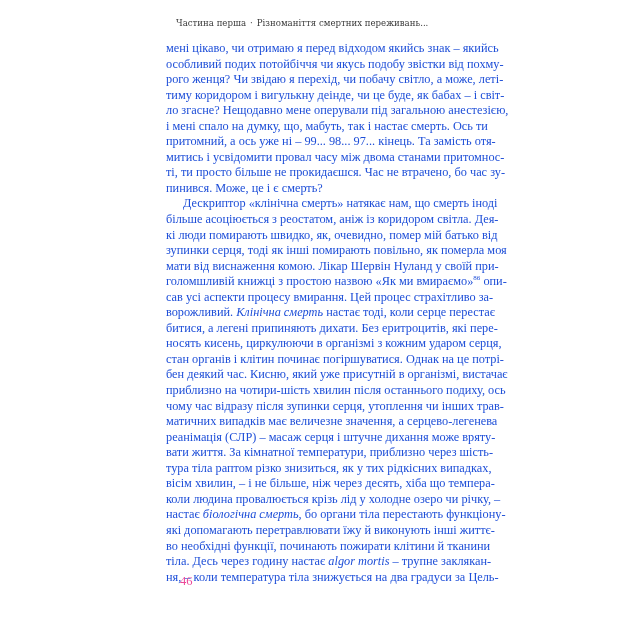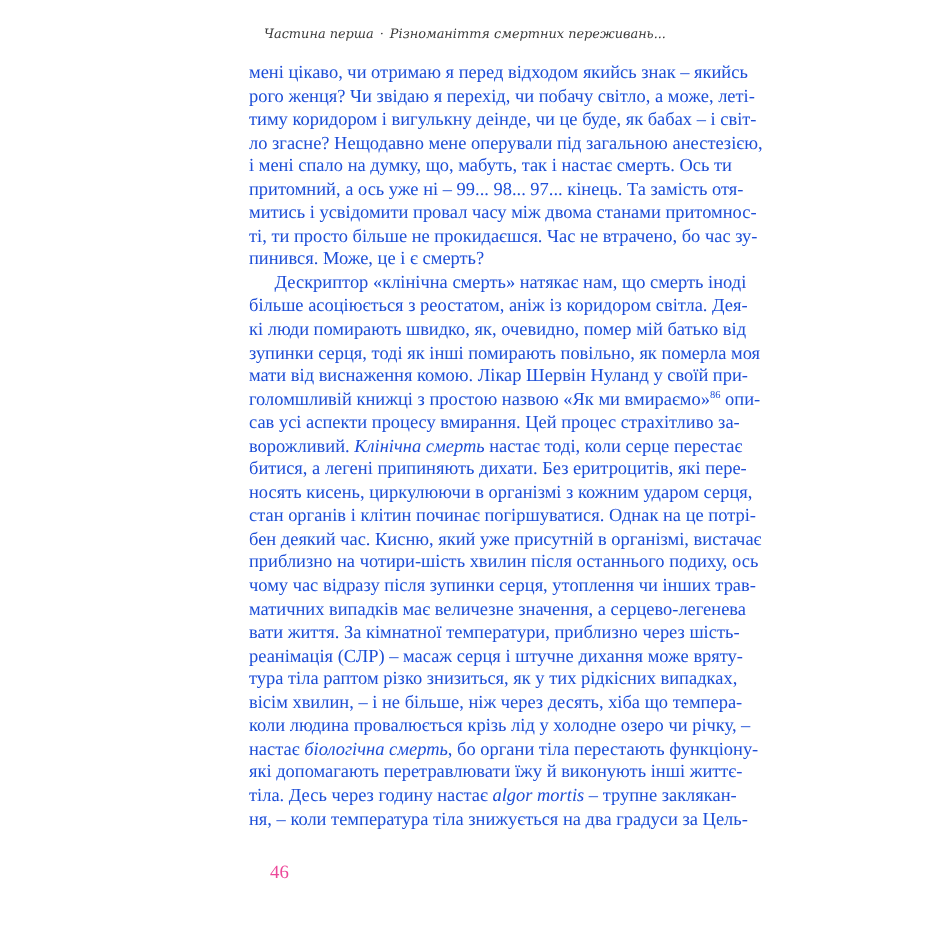--- a/index.html
+++ b/index.html
@@ -1,20 +1,20 @@
 <!DOCTYPE html>
 <html><head>
   <meta charset="utf-8">
   <style>
     html, body { margin: 0; padding: 0; background: #ffffff; }
     body { width: 630px; height: 630px; position: relative; overflow: hidden; }
     .page { position: absolute; left: 0; top: 0; width: 630px; height: 630px; background: #ffffff; }
     .running-head {
       position: absolute; left: 176px; top: 18px; width: 330px;
-      font-family: "DejaVu Serif", serif; font-style: italic;
+      font-family: "DejaVu Serif", serif; 
       font-size: 8.6px; color: #3a3a3a; white-space: nowrap;
     }
     .running-head .sep { margin: 0 4px; }
     .body-text {
       position: absolute; left: 166px; top: 41px; width: 318px;
       font-family: "Liberation Serif", serif; font-size: 12.3px;
       line-height: 15.55px; color: #1d4ed8;
     }
     .line { display: block; white-space: nowrap; text-align: justify; text-align-last: justify; height: 15.55px; overflow: visible; }
     .line.last { text-align-last: left; }
@@ -29,20 +29,21 @@
 </head>
 <body>
 
 <div class="page">
   <div class="running-head">
     <span>Частина перша</span><span class="sep">·</span><span>Різноманіття смертних переживань...</span>
   </div>
 
   <div class="body-text" id="body-text">
       <span class="line">мені цікаво, чи отримаю я перед відходом якийсь знак – якийсь</span>
+      <span class="line">особливий подих потойбіччя чи якусь подобу звістки від похму-</span>
       <span class="line">рого женця? Чи звідаю я перехід, чи побачу світло, а може, леті-</span>
       <span class="line">тиму коридором і вигулькну деінде, чи це буде, як бабах – і світ-</span>
       <span class="line">ло згасне? Нещодавно мене оперували під загальною анестезією,</span>
       <span class="line">і мені спало на думку, що, мабуть, так і настає смерть. Ось ти</span>
       <span class="line">притомний, а ось уже ні – 99... 98... 97... кінець. Та замість отя-</span>
       <span class="line">митись і усвідомити провал часу між двома станами притомнос-</span>
       <span class="line">ті, ти просто більше не прокидаєшся. Час не втрачено, бо час зу-</span>
       <span class="line last">пинився. Може, це і є смерть?</span>
       <span class="line indent">Дескриптор «клінічна смерть» натякає нам, що смерть іноді</span>
       <span class="line">більше асоціюється з реостатом, аніж із коридором світла. Дея-</span>
@@ -52,25 +53,26 @@
       <span class="line"><span>голомшливій книжці з простою назвою «Як ми вмираємо»</span><sup>86</sup><span> опи-</span></span>
       <span class="line">сав усі аспекти процесу вмирання. Цей процес страхітливо за-</span>
       <span class="line"><span>ворожливий. </span><i>Клінічна смерть</i><span> настає тоді, коли серце перестає</span></span>
       <span class="line">битися, а легені припиняють дихати. Без еритроцитів, які пере-</span>
       <span class="line">носять кисень, циркулюючи в організмі з кожним ударом серця,</span>
       <span class="line">стан органів і клітин починає погіршуватися. Однак на це потрі-</span>
       <span class="line">бен деякий час. Кисню, який уже присутній в організмі, вистачає</span>
       <span class="line">приблизно на чотири-шість хвилин після останнього подиху, ось</span>
       <span class="line">чому час відразу після зупинки серця, утоплення чи інших трав-</span>
       <span class="line">матичних випадків має величезне значення, а серцево-легенева</span>
+      <span class="line">реанімація (СЛР) – масаж серця і штучне дихання може вряту-</span>
       <span class="line">вати життя. За кімнатної температури, приблизно через шість-</span>
-      <span class="line">реанімація (СЛР) – масаж серця і штучне дихання може вряту-</span>
       <span class="line">тура тіла раптом різко знизиться, як у тих рідкісних випадках,</span>
       <span class="line">вісім хвилин, – і не більше, ніж через десять, хіба що темпера-</span>
       <span class="line">коли людина провалюється крізь лід у холодне озеро чи річку, –</span>
       <span class="line"><span>настає </span><i>біологічна смерть</i><span>, бо органи тіла перестають функціону-</span></span>
       <span class="line">які допомагають перетравлювати їжу й виконують інші життє-</span>
+      <span class="line">во необхідні функції, починають пожирати клітини й тканини</span>
       <span class="line"><span>тіла. Десь через годину настає </span><i>algor mortis</i><span> – трупне заклякан-</span></span>
       <span class="line">ня, – коли температура тіла знижується на два градуси за Цель-</span>
     </div>
 
   <div class="folio">46</div>
 </div>
 
 </body></html>

